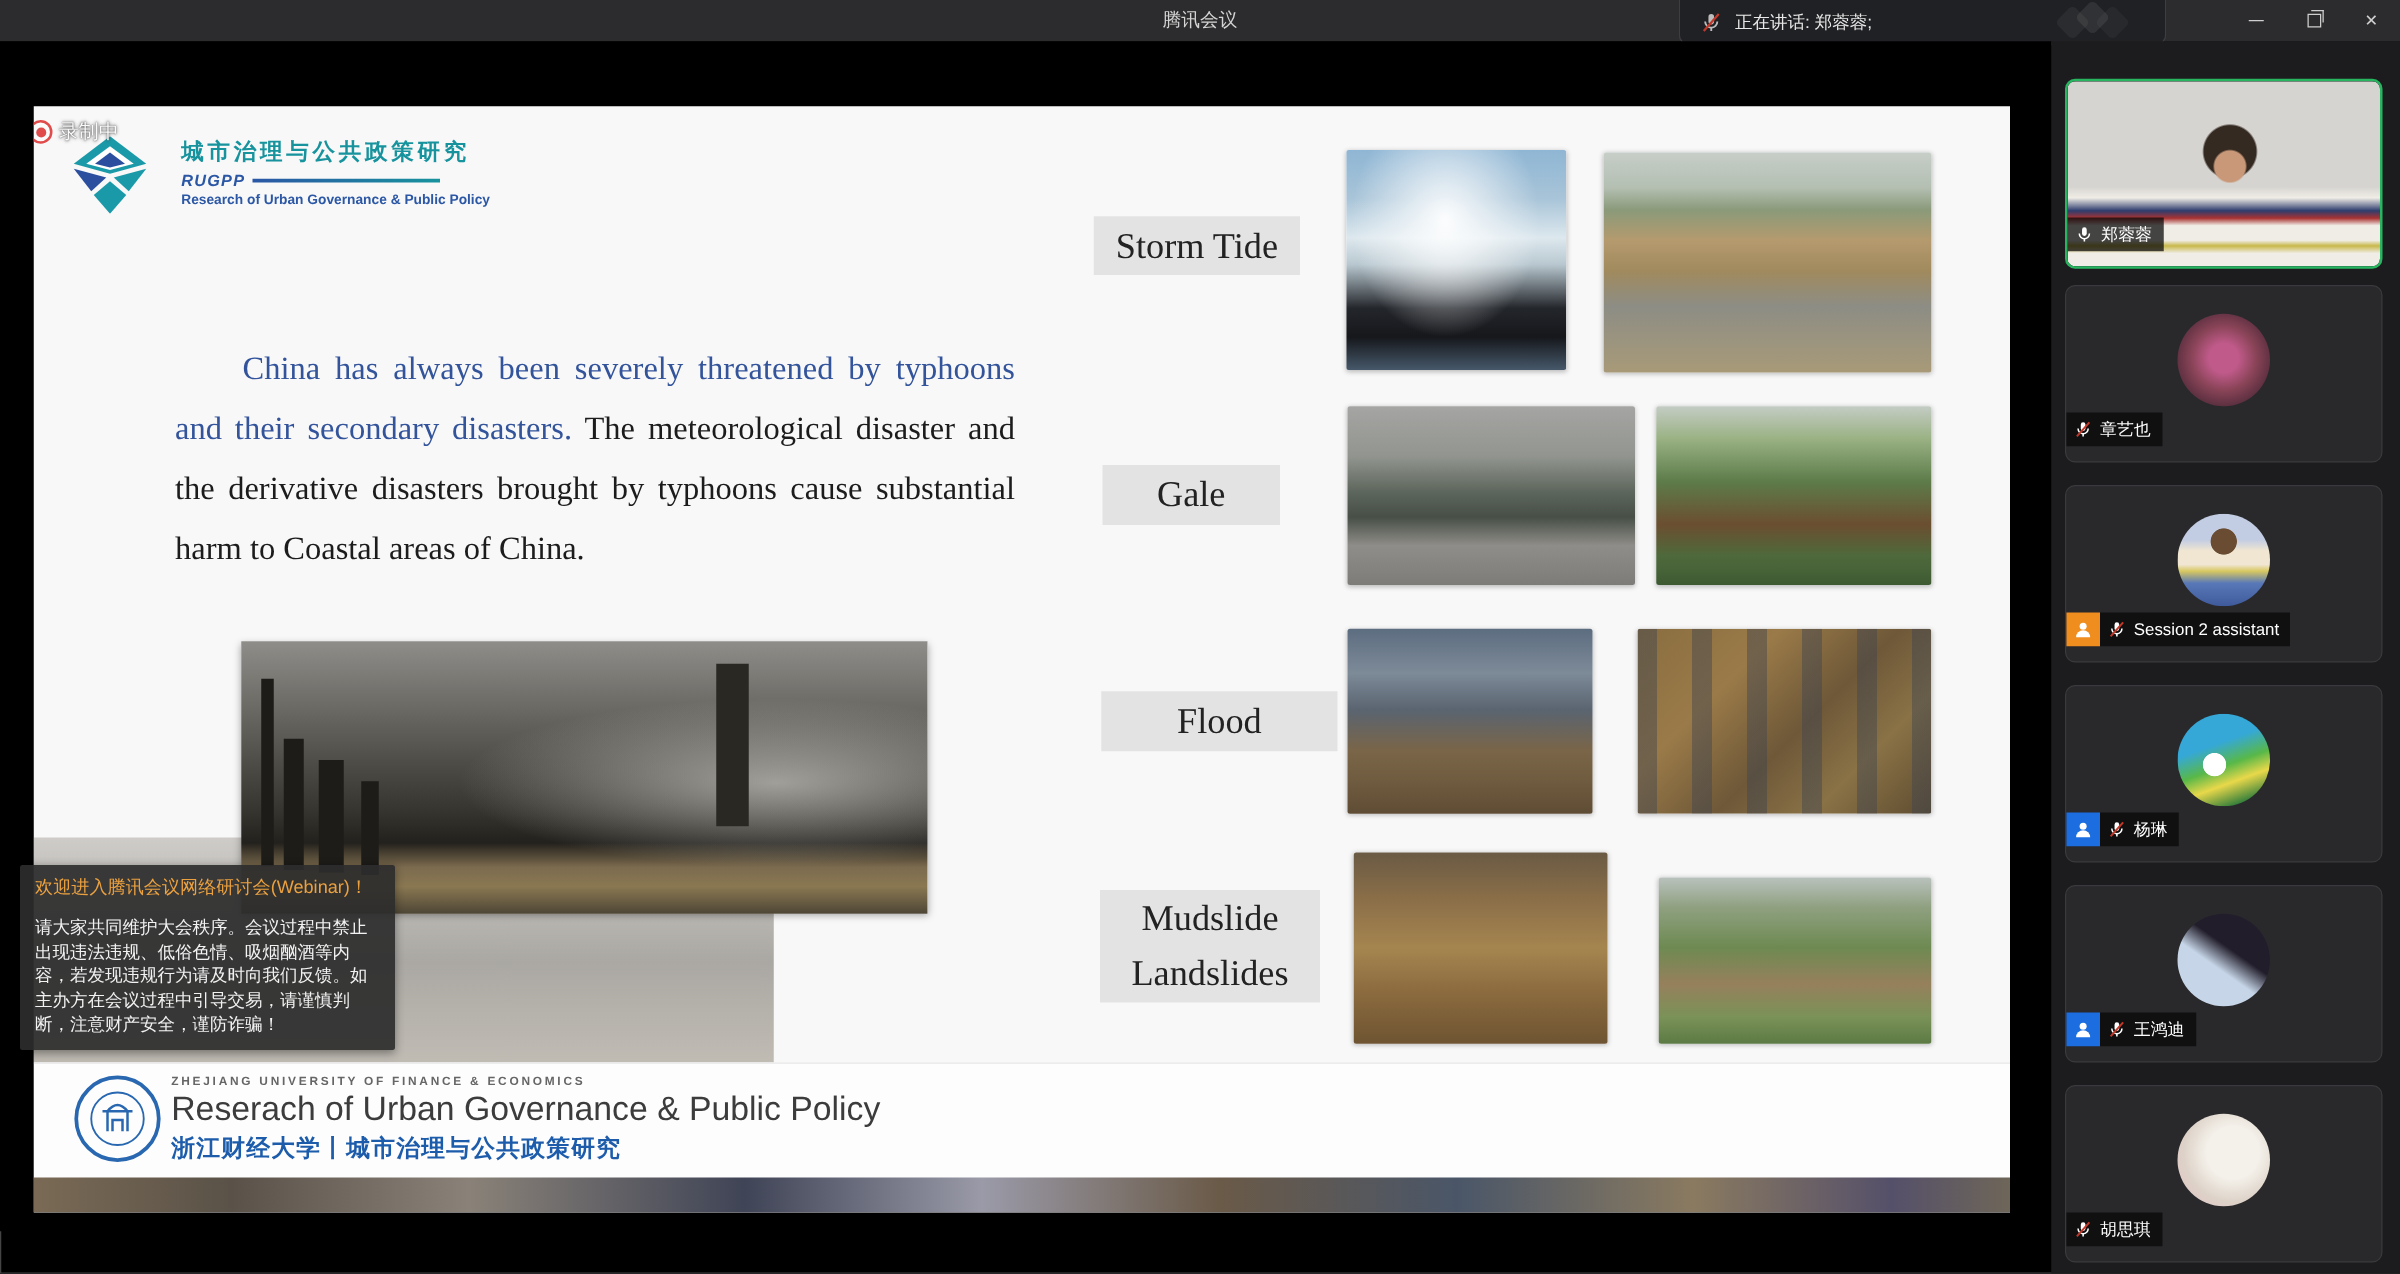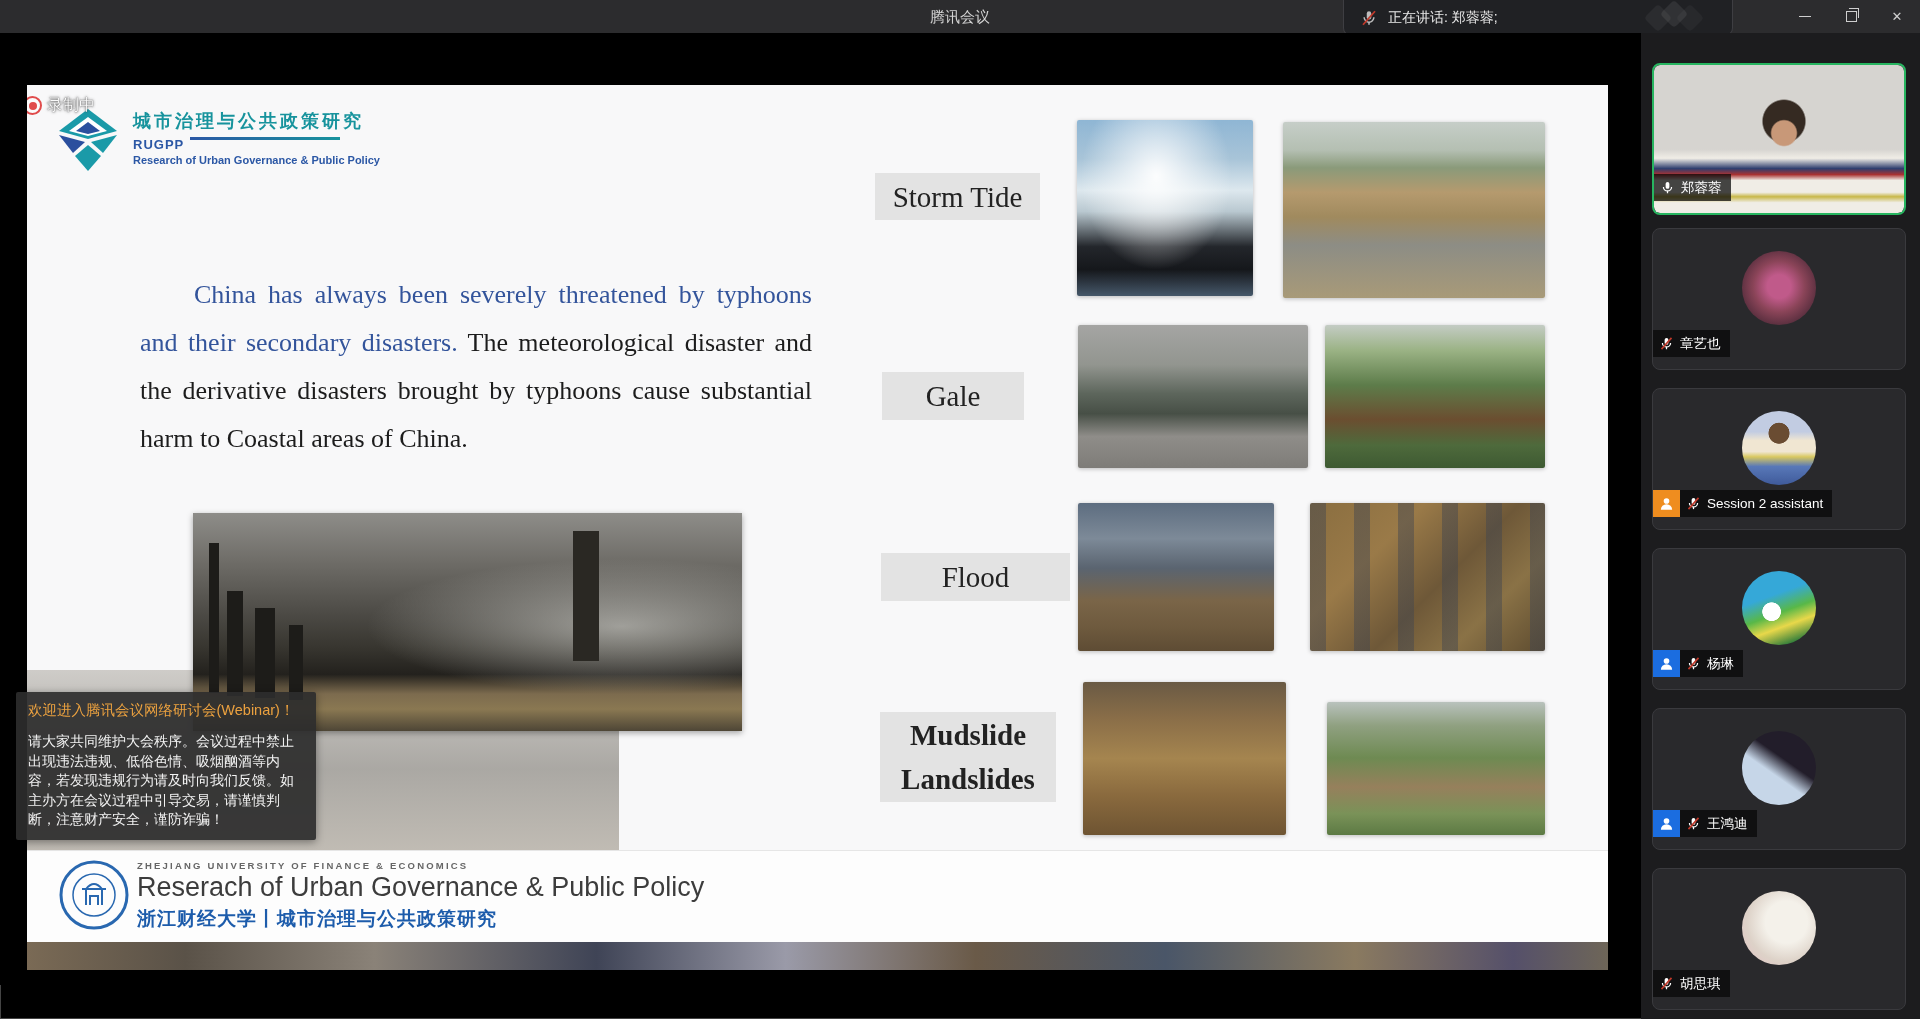--- a/index.html
+++ b/index.html
@@ -30,23 +30,23 @@
 
   
   .slide{position:absolute;left:27px;top:85px;width:1581px;height:885px;background:#f8f8f9;overflow:hidden;}
 
   .rec{position:absolute;left:-4px;top:10px;display:flex;align-items:center;gap:5px;z-index:12;}
   .rec-dot{width:19px;height:19px;border:2px solid #e04b4b;border-radius:50%;box-sizing:border-box;position:relative;background:rgba(255,255,255,0.4);}
   .rec-dot:before{content:"";position:absolute;left:3.5px;top:3.5px;width:8px;height:8px;border-radius:50%;background:#e04b4b;}
   .rec-label{font-size:16px;color:#fafafa;text-shadow:0 0 3px rgba(60,60,60,0.9),0 0 1px rgba(60,60,60,0.9);}
 
   
-  .rugpp{position:absolute;left:28px;top:24px;display:flex;gap:12px;align-items:flex-start;}
+  .rugpp{position:absolute;left:28px;top:24px;display:flex;gap:24px;align-items:flex-start;}
   .rugpp-text .cn{font-family:"Liberation Serif",serif;font-weight:bold;color:#17939d;font-size:18px;letter-spacing:3px;}
-  .rugpp-text .abbr-row{display:flex;gap:6px;margin-top:4px;}
+  .rugpp-text .abbr-row{display:flex;align-items:center;gap:6px;margin-top:4px;font-style:italic;}
   .rugpp-text .abbr{color:#2b57a5;font-weight:bold;font-size:13px;letter-spacing:1px;}
   .rugpp-text .abbr-line{height:3px;width:150px;background:linear-gradient(90deg,#2b57a5,#17939d);}
   .rugpp-text .en{color:#2b57a5;font-weight:bold;font-size:11px;margin-top:2px;}
 
   
   .para{position:absolute;left:113px;top:160px;width:672px;font-family:"Liberation Serif",serif;
         font-size:26px;line-height:48px;text-align:justify;text-indent:54px;color:#1c1c1c;}
   .para .hl{color:#33549b;}
 
   
@@ -69,21 +69,21 @@
         background:rgba(44,44,44,0.92);border-radius:2px;z-index:20;box-shadow:0 2px 8px rgba(0,0,0,0.4);}
   .notice .n-title{color:#eba13f;font-size:14.5px;line-height:20px;}
   .notice .n-body{color:#f2f2f2;font-size:14px;line-height:19.5px;margin-top:12px;}
 
   
   .dlabel{position:absolute;background:#e3e3e3;font-family:"Liberation Serif",serif;color:#222;
         display:flex;align-items:center;justify-content:center;text-align:center;font-size:29px;line-height:44px;}
   .dl-0{left:848px;top:88px;width:165px;height:47px;}
   .dl-1{left:855px;top:287px;width:142px;height:48px;}
   .dl-2{left:854px;top:468px;width:189px;height:48px;}
-  .dl-3{left:853px;top:627px;width:176px;height:90px;font-weight:bold;}
+  .dl-3{left:853px;top:627px;width:176px;height:90px;}
 
   
   .ph{position:absolute;box-shadow:0 1px 4px rgba(0,0,0,0.25);border-radius:2px;}
   .ph-storm1{left:1050px;top:35px;width:176px;height:176px;
      background:radial-gradient(ellipse at 45% 32%, rgba(255,255,255,0.95), rgba(255,255,255,0) 55%),
      linear-gradient(180deg,#8fb6d4 0%,#a8c4d8 22%,#dde8ee 40%,#b9c8d0 52%,#23262b 72%,#15171b 85%,#46586a 100%);}
   .ph-storm2{left:1256px;top:37px;width:262px;height:176px;
      background:linear-gradient(180deg,#c6cec8 0%,#b4bfb2 16%,#8a9a7a 26%,#b59a6e 40%,#a08a5e 54%,#8d8d85 70%,#a89a78 100%);}
   .ph-gale1{left:1051px;top:240px;width:230px;height:143px;
      background:linear-gradient(180deg,#a5a5a3 0%,#92958f 28%,#5d665c 48%,#474f46 62%,#8f8d89 78%,#7e7c78 100%);}

